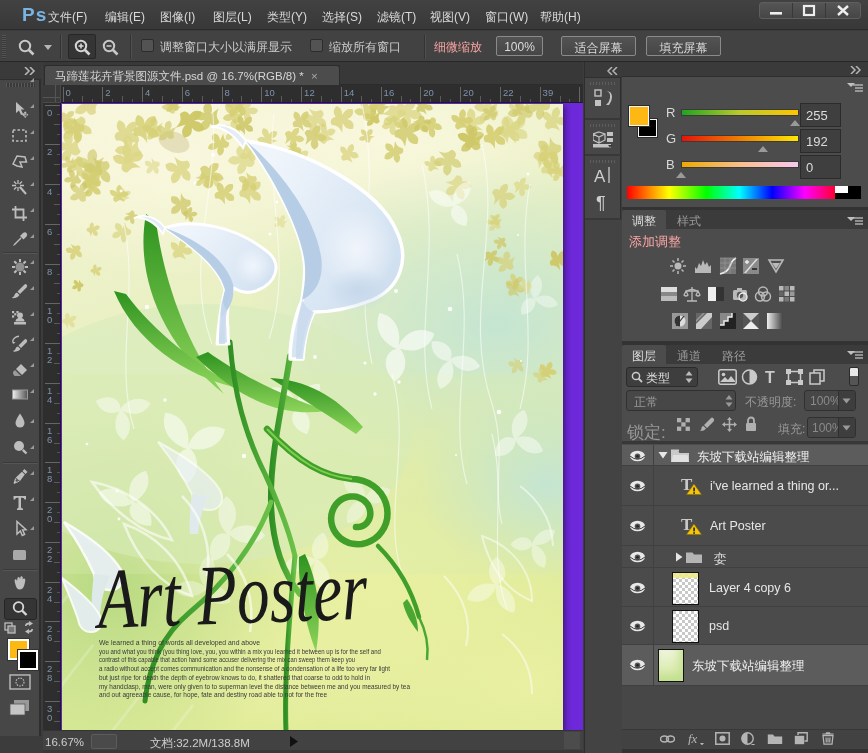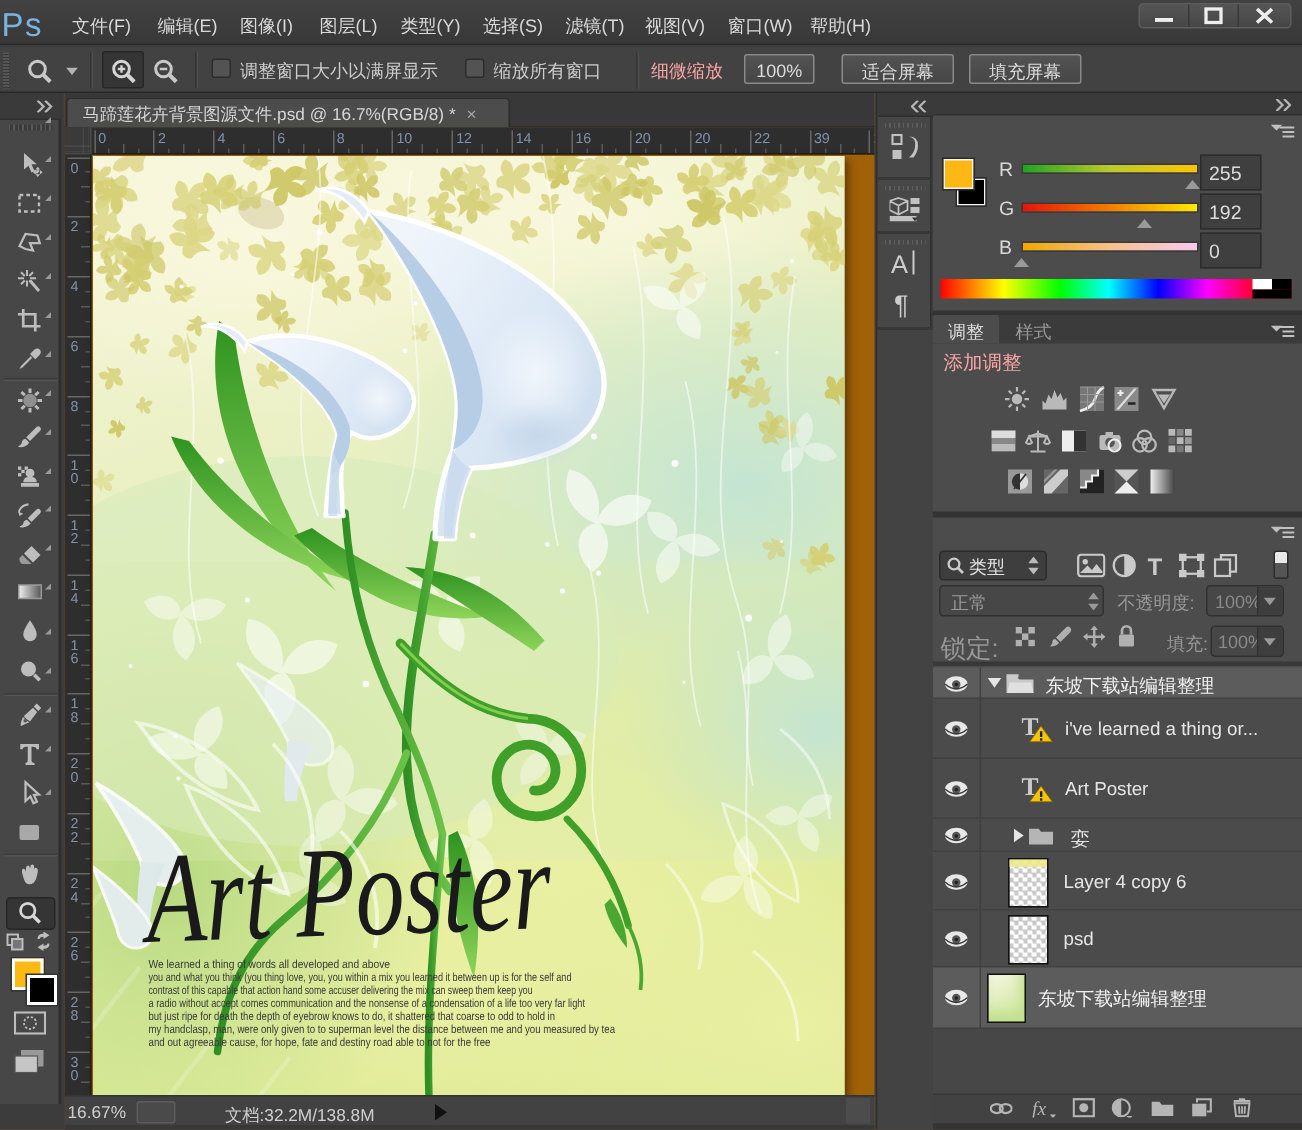--- a/index.html
+++ b/index.html
@@ -1,37 +1,37 @@
 <!DOCTYPE html>
 <html><head><meta charset="utf-8">
 <style>
 *{margin:0;padding:0;box-sizing:border-box}
 html,body{width:868px;height:753px;overflow:hidden;background:#3c3c3c;font-family:"Liberation Sans",sans-serif;-webkit-font-smoothing:antialiased}
 .abs{position:absolute}
 #app{position:relative;width:868px;height:753px}
 
 #menubar{position:absolute;left:0;top:0;width:868px;height:30px;background:linear-gradient(#424242,#383838);border-bottom:1px solid #2a2a2a;color:#d9d9d9;font-size:12px}
-#menubar .ps{position:absolute;left:1px;top:4px;font-size:22px;font-weight:normal;color:#7ab3e0;letter-spacing:1px}
+#menubar .ps{position:absolute;left:22px;top:4px;font-size:19px;font-weight:bold;color:#7ab3e0;letter-spacing:1px}
 #menubar .mi{position:absolute;top:9px}
 
 #winbtn{position:absolute;left:759px;top:2px;width:102px;height:17px;background:linear-gradient(#555,#464646);border:1px solid #5e5e5e;border-radius:3px;display:flex}
 #winbtn div{flex:1;border-right:1px solid #383838;position:relative;color:#e8e8e8}
 #winbtn div:last-child{border-right:none}
 
 #optbar{position:absolute;left:0;top:31px;width:868px;height:31px;background:#424242;border-bottom:1px solid #282828;color:#ccc;font-size:12px}
 .grip{position:absolute;width:4px;background:repeating-linear-gradient(#555 0 1px,#383838 1px 2px)}
 .obtn{position:absolute;top:5px;height:20px;border:1px solid #8a8a8a;border-radius:2px;background:linear-gradient(#535353,#464646);color:#dcdcdc;font-size:12px;text-align:center}
 .cbx{position:absolute;top:8px;width:13px;height:13px;background:#535353;border:1px solid #2c2c2c;border-radius:2px}
 .sep{position:absolute;top:4px;width:1px;height:24px;background:#333;box-shadow:1px 0 0 #505050}
 
 #toolbar{position:absolute;left:0;top:62px;width:41px;height:674px;background:#474747;border-right:2px solid #2e2e2e}
 #toolbar .tbtop{position:absolute;left:0;top:0;width:41px;height:18px;background:#3a3a3a;border-bottom:1px solid #2f2f2f}
 .tsep{position:absolute;left:3px;width:35px;height:1px;background:#3a3a3a;box-shadow:0 1px 0 #555}
 
-#docarea{position:absolute;left:43px;top:62px;width:540px;height:691px;background:#a16207}
+#docarea{position:absolute;left:43px;top:62px;width:540px;height:691px;background:#6d28d9}
 #tabbar{position:absolute;left:0;top:0;width:540px;height:23px;background:#383838;border-bottom:1px solid #2c2c2c}
 #doctab{position:absolute;left:1px;top:3px;width:296px;height:20px;background:#4c4c4c;border:1px solid #2c2c2c;border-bottom:none;border-radius:3px 3px 0 0;color:#d6d6d6;font-size:11.5px;padding:3px 0 0 10px}
 #hruler{position:absolute;left:0;top:23px;width:540px;height:18px;background:#2e2e2e;border-bottom:1px solid #1f1f1f;overflow:hidden}
 #vruler{position:absolute;left:0;top:41px;width:18px;height:650px;background:#2e2e2e;border-right:1px solid #1f1f1f;overflow:hidden}
 #rcorner{position:absolute;left:0;top:23px;width:18px;height:18px;background:#3a3a3a;border-right:1px solid #4a4a4a;border-bottom:1px solid #4a4a4a;background-image:linear-gradient(#555 1px,transparent 1px),linear-gradient(90deg,#555 1px,transparent 1px);background-size:4px 4px;background-position:0 12px,12px 0;background-repeat:repeat-x,repeat-y}
 .rnum{position:absolute;color:#8193ac;font-size:9.5px}
 #canvas{position:absolute;left:19px;top:42px;width:501px;height:627px;background:#eef3d4;box-shadow:2px 2px 6px rgba(0,0,0,.45)}
 #statusbar{position:absolute;left:0;top:668px;width:540px;height:23px;background:#424242;color:#cfcfcf;font-size:11.5px;border-top:1px solid #333}
 
 #iconstrip{position:absolute;left:584px;top:62px;width:37px;height:691px;background:#474747;border-left:1px solid #2e2e2e;border-right:1px solid #2e2e2e}
@@ -915,20 +915,25 @@
           <defs>
             <linearGradient id="sg" x1="0" x2="1">
               <stop offset="0" stop-color="#eee"></stop>
               <stop offset="1" stop-color="#444"></stop>
             </linearGradient>
           </defs>
           <rect x="1" y="1" width="16" height="16" fill="url(#sg)"></rect>
         </svg>
       </div>
       <div class="pnl" style="top:283px;height:404px">
+        <div class="ptabs">
+          <div class="ptab on" style="left:0;width:44px">图层</div>
+          <div class="ptab" style="left:45px;width:44px">通道</div>
+          <div class="ptab" style="left:90px;width:44px">路径</div>
+        </div>
         <svg class="abs" style="left:225px;top:6px" width="16" height="9" viewBox="0 0 16 9">
           <path d="M0 0 L8 0 L4 4 Z" fill="#c0c0c0"></path>
           <g stroke="#c0c0c0" stroke-width="1.3">
             <line x1="6" y1="1" x2="16" y2="1"></line>
             <line x1="8" y1="4" x2="16" y2="4"></line>
             <line x1="8" y1="7" x2="16" y2="7"></line>
           </g>
         </svg>
         <div class="abs" style="left:4px;top:22px;width:72px;height:20px;background:#3e3e3e;border:1px solid #2b2b2b;border-radius:3px"></div>
         <svg class="abs" style="left:9px;top:26px" width="13" height="12" viewBox="0 0 13 12">

